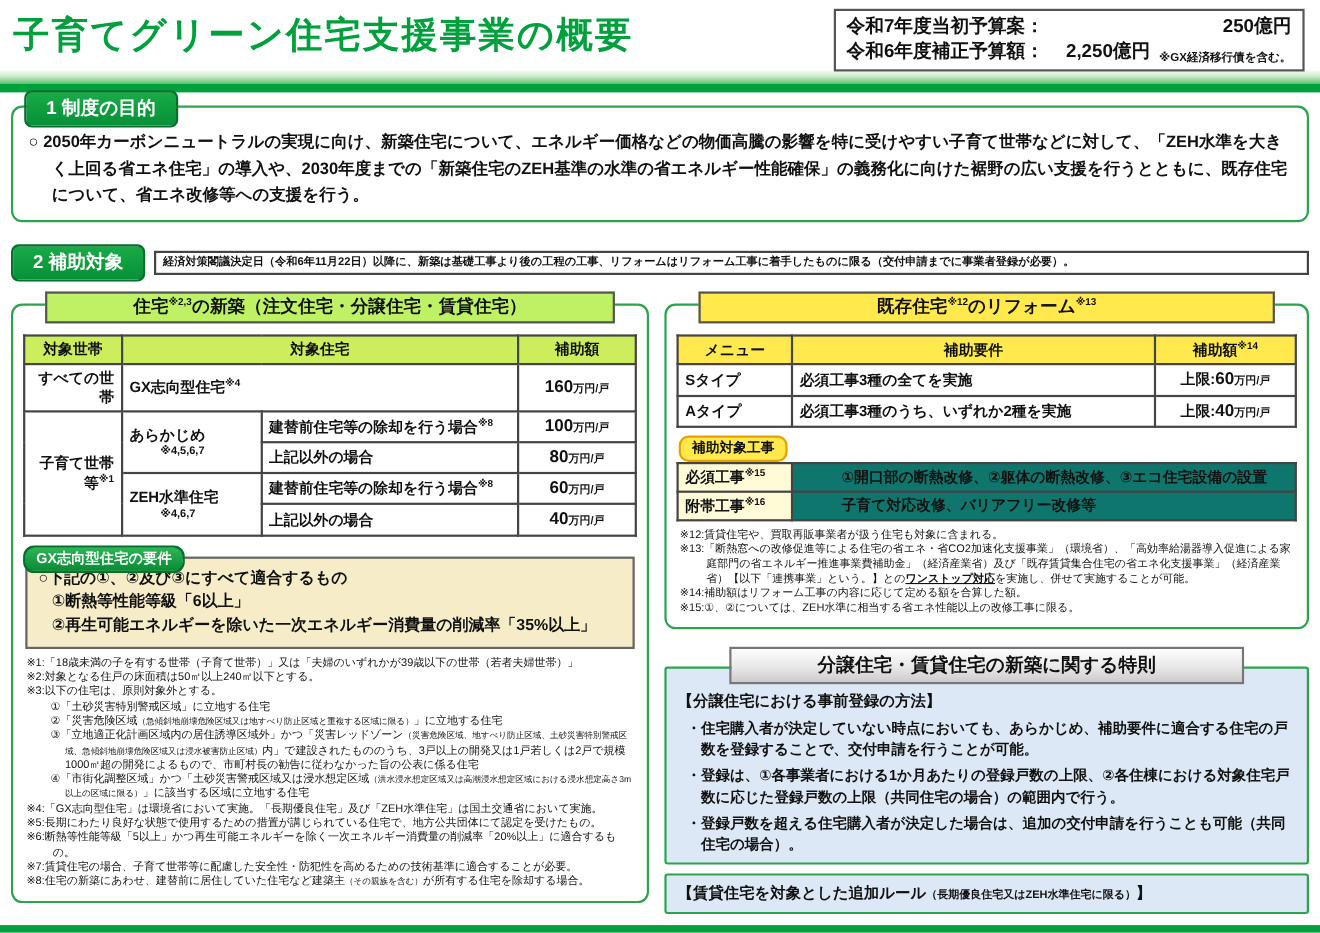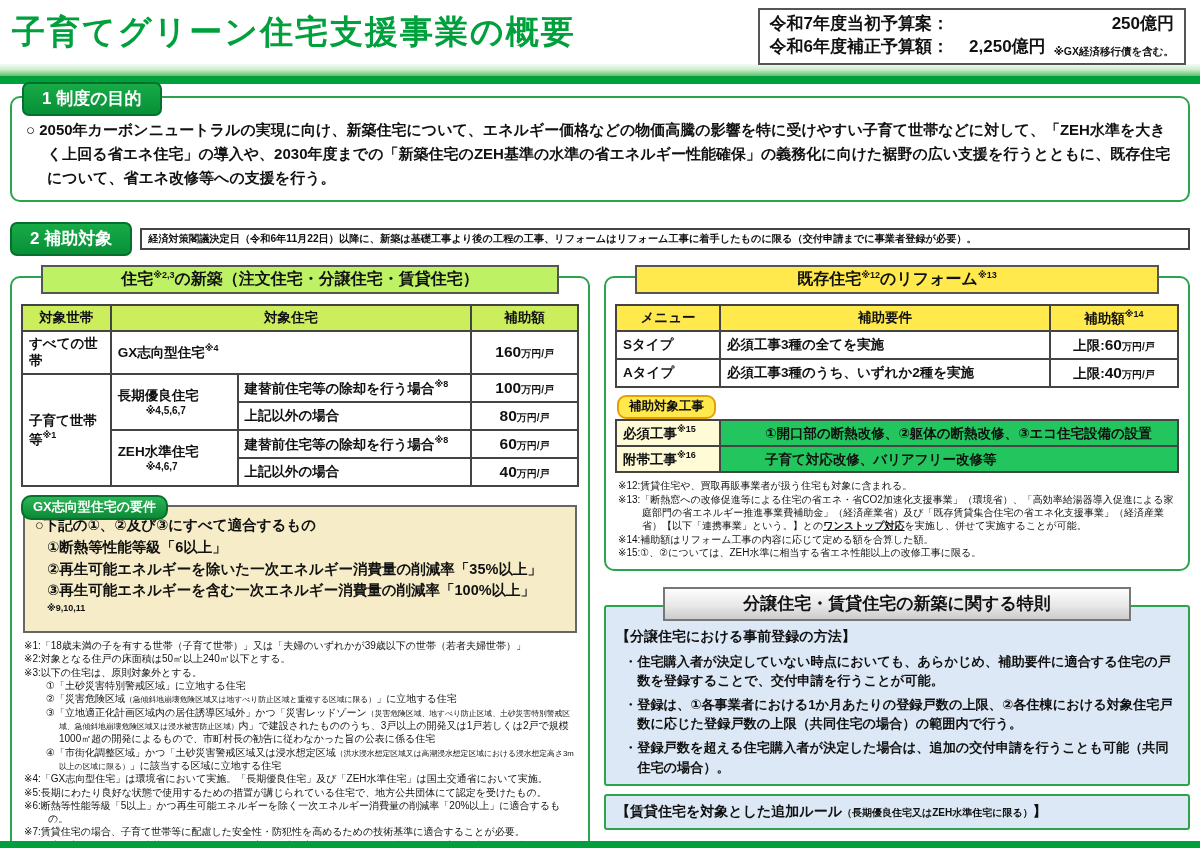--- a/index.html
+++ b/index.html
@@ -52,21 +52,21 @@
 
   table.tbl { width:100%; border-collapse:collapse; table-layout:fixed; font-size:13.5px; margin-top:-3px; }
   table.tbl th, table.tbl td { border:2px solid #444; padding:3px 6px; font-weight:bold; line-height:1.3; }
   table.tbl th { text-align:center; }
   .thead-yg th { background:#cdee5c; }
   .thead-y th { background:#ffe94d; }
   td.amt { text-align:center; white-space:nowrap; }
   .num { font-size:15.5px; font-weight:bold; }
   .unit { font-size:10px; font-weight:bold; }
   .supline { display:block; font-size:10px; font-weight:bold;margin-left:28px; }
-  td.hh { text-align:left;margin-left:30px; }
+  td.hh { text-align:right;margin-left:30px; }
 
   
   .gx { background:#f6edc8; border:2px solid #666; margin:18px 2px 6px; position:relative; padding:8px 10px 7px; }
   .gx-label {
     position:absolute; top:-12px; left:-4px; background:linear-gradient(#2db557,#0a8a35);
     color:#fff; border:2px solid #05702c; border-radius:10px; font-size:13px; font-weight:bold; padding:1px 10px 2px;
   }
   .gx-line { font-size:14.5px; font-weight:bold; line-height:1.5; }
   .gx-item { margin-left:12px; }
 
@@ -76,21 +76,21 @@
   .note.sub { margin-left:22px; padding-left:13px; text-indent:-13px; }
   .tiny { font-size:7.8px; }
   .em-u { font-weight:bold; text-decoration:underline; }
 
   
   .rf-label {
     display:inline-block; background:#ffe94d; border:2px solid #e8a000; border-radius:9px;
     font-weight:bold; font-size:12.5px; padding:1px 10px 2px; margin:7px 0 3px 2px;
   }
   table.tbl td.workname { background:#fffbd6; }
-  table.tbl td.workdesc { background:#22c55e;padding-left:44px; }
+  table.tbl td.workdesc { background:#0f766e;padding-left:44px; }
 
   
   .sp-wrap { margin-top:16px; }
   .sp-head {
     width:80%; margin:0 auto; text-align:center; font-weight:bold; font-size:17px;
     border:2px solid #777; background:linear-gradient(to bottom,#fdfdfd 0%,#e8e8e8 55%,#cccccc 100%);
     padding:3px 0 4px; position:relative; z-index:2;
   }
   .sp-box {
     border:2px solid #2ca44e; background:#dce8f5; padding:6px 10px 7px; margin-top:-16px; border-radius:3px;
@@ -165,21 +165,21 @@
           </td>
           <td class="amt">
             <span class="num">160</span><span class="unit">万円/戸</span>
           </td>
         </tr>
         <tr>
           <td rowspan="4" class="hh">
             <span>子育て世帯等</span><span class="sup">※1</span>
           </td>
           <td rowspan="2">
-            <span>長期優良住宅</span>
+            <span>あらかじめ</span>
             <span class="supline">※4,5,6,7</span>
           </td>
           <td>
             <span>建替前住宅等の除却を行う場合</span><span class="sup">※8</span>
           </td>
           <td class="amt">
             <span class="num">100</span><span class="unit">万円/戸</span>
           </td>
         </tr>
         <tr>
@@ -207,23 +207,20 @@
           </td>
         </tr>
       </tbody>
         </table>
 
       <div class="gx">
         <span class="gx-label">GX志向型住宅の要件</span>
         <div class="gx-line">○下記の①、②及び③にすべて適合するもの</div>
         <div class="gx-line gx-item">①断熱等性能等級「6以上」</div>
         <div class="gx-line gx-item">②再生可能エネルギーを除いた一次エネルギー消費量の削減率「35%以上」</div>
-        <div class="gx-line gx-item">
-          <span>③再生可能エネルギーを含む一次エネルギー消費量の削減率「100%以上」</span><span class="sup">※9,10,11</span>
-        </div>
       </div>
 
       <div class="notes">
         <p class="note">※1:「18歳未満の子を有する世帯（子育て世帯）」又は「夫婦のいずれかが39歳以下の世帯（若者夫婦世帯）」</p>
         <p class="note">※2:対象となる住戸の床面積は50㎡以上240㎡以下とする。</p>
         <p class="note">※3:以下の住宅は、原則対象外とする。</p>
         <p class="note sub">①「土砂災害特別警戒区域」に立地する住宅</p>
         <p class="note sub"><span>②「災害危険区域</span><span class="tiny">（急傾斜地崩壊危険区域又は地すべり防止区域と重複する区域に限る）</span><span>」に立地する住宅</span></p>
         <p class="note sub"><span>③「立地適正化計画区域内の居住誘導区域外」かつ「災害レッドゾーン</span><span class="tiny">（災害危険区域、地すべり防止区域、土砂災害特別警戒区域、急傾斜地崩壊危険区域又は浸水被害防止区域）</span><span>内」で建設されたもののうち、3戸以上の開発又は1戸若しくは2戸で規模1000㎡超の開発によるもので、市町村長の勧告に従わなかった旨の公表に係る住宅</span></p>
         <p class="note sub"><span>④「市街化調整区域」かつ「土砂災害警戒区域又は浸水想定区域</span><span class="tiny">（洪水浸水想定区域又は高潮浸水想定区域における浸水想定高さ3m以上の区域に限る）</span><span>」に該当する区域に立地する住宅</span></p>

